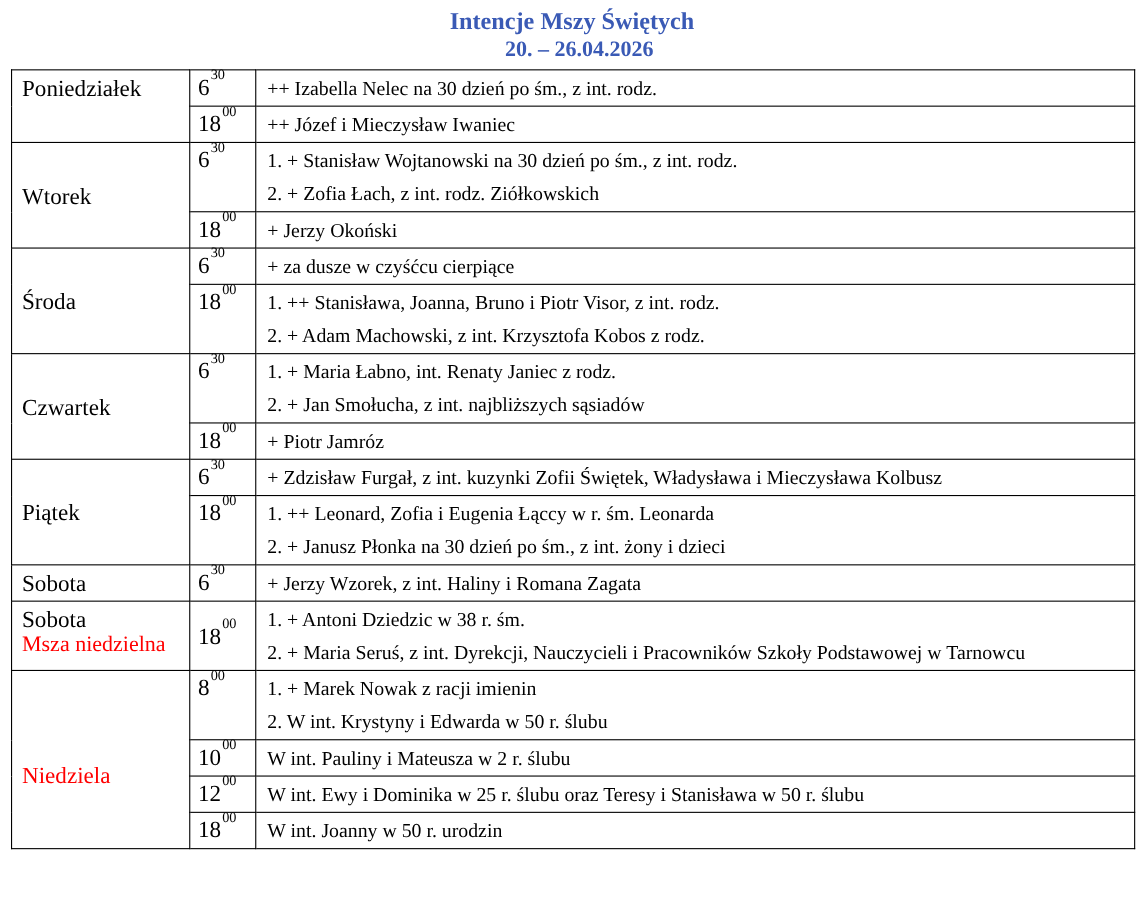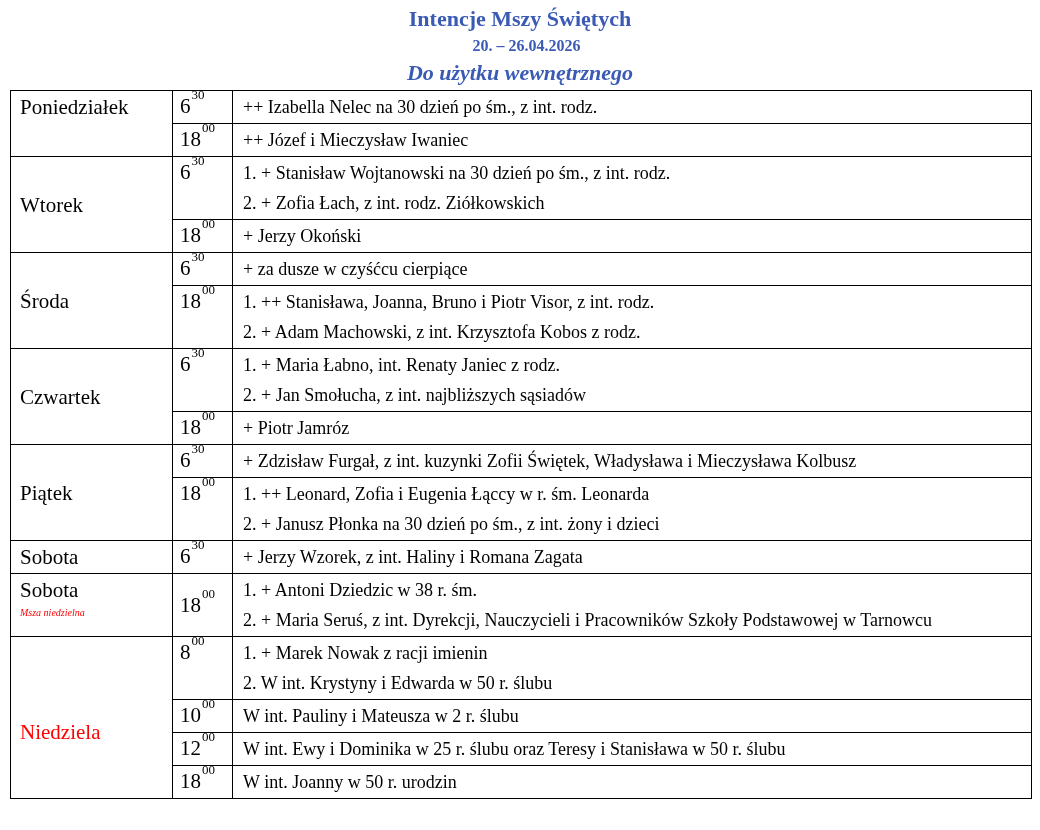--- a/index.html
+++ b/index.html
@@ -17,21 +17,21 @@
     height: 830px;
     box-sizing: border-box;
   }
   .doc-header {
     text-align: center;
     padding-top: 5px;
     font-weight: bold;
     line-height: 27px;
   }
   .doc-header .title-line   { font-size: 22px; }
-  .doc-header .date-line    { font-size: 16px; padding-left: 13px; }
+  .doc-header .date-line    { font-size: 20px; padding-left: 13px; }
   .doc-header .subtitle-line{ font-size: 22px; font-style: italic; }
 
   table.mass-table {
     border-collapse: collapse;
     table-layout: fixed;
     width: 1021px;
     margin: 4px 9px 0 10px;
   }
   col.c-day  { width: 162px; }
   col.c-time { width: 60px;  }
@@ -42,22 +42,21 @@
     box-sizing: border-box;
   }
   td.day-cell {
     font-size: 21px;
     vertical-align: middle;
     padding: 1px 4px 1px 9px;
     line-height: 26px;
   }
   td.day-cell.vtop { vertical-align: top; padding-top: 3px; }
   .day-note {
-    font-style: italic;
-    font-size: 10px;
+    font-size: 20px;
     line-height: 20px;
   }
   td.time-cell {
     font-size: 21px;
     vertical-align: top;
     padding: 1px 2px 1px 7px;
     line-height: 29px;
   }
   td.time-cell.vmid { vertical-align: middle; }
   td.time-cell sup {
@@ -78,21 +77,20 @@
   td.intent-cell.just .para { text-align: justify; }
 </style>
 </head>
 <body>
 
 <div class="page">
 
   <div class="doc-header" style="color: rgb(58, 90, 181);">
     <div class="title-line">Intencje Mszy Świętych</div>
     <div class="date-line">20. – 26.04.2026</div>
-    <div class="subtitle-line">Do użytku wewnętrznego</div>
   </div>
 
   <table class="mass-table">
     <colgroup>
       <col class="c-day">
       <col class="c-time">
       <col class="c-int">
     </colgroup>
     <tbody id="table-body">
         <tr>

